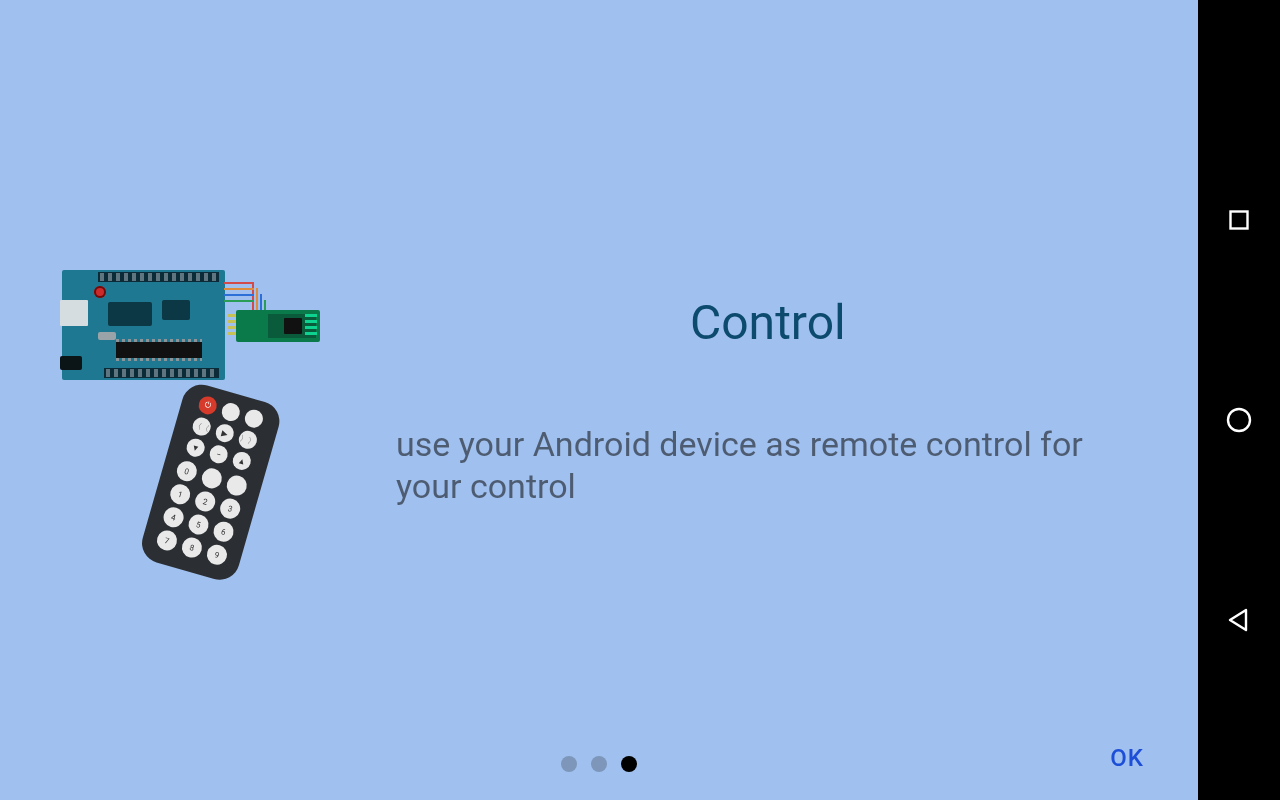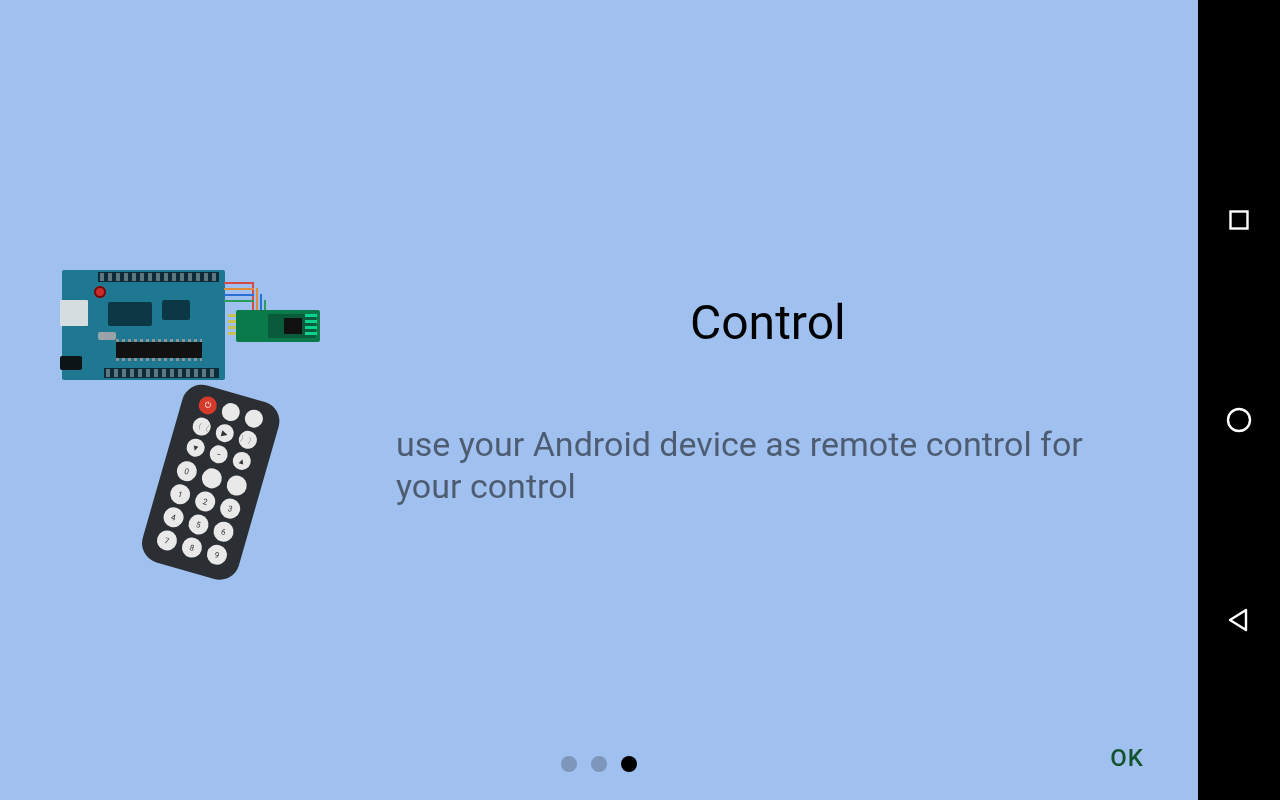--- a/index.html
+++ b/index.html
@@ -210,21 +210,21 @@
       justify-content: center;
     }
     .remote .grid .rbtn { width: 20px; height: 20px; }
 
     
     .title {
       position: absolute;
       left: 690px;
       top: 294px;
       font-size: 48px;
-      color: #000000;
+      color: #0c4a6e;
       font-weight: 400;
     }
     .desc {
       position: absolute;
       left: 396px;
       top: 424px;
       width: 740px;
       font-size: 34px;
       line-height: 1.23;
       color: rgba(10,10,10,0.55);
@@ -248,21 +248,21 @@
     }
     .pager .dot.active { background: #000; }
 
     
     .ok {
       position: absolute;
       right: 44px;
       bottom: 20px;
       font-size: 24px;
       letter-spacing: 1px;
-      color: #14532d;
+      color: #1d4ed8;
       font-weight: 500;
       padding: 8px 10px;
     }
   </style>
 </head>
 <body>
 
 <div class="screen">
 
   <div class="content">

